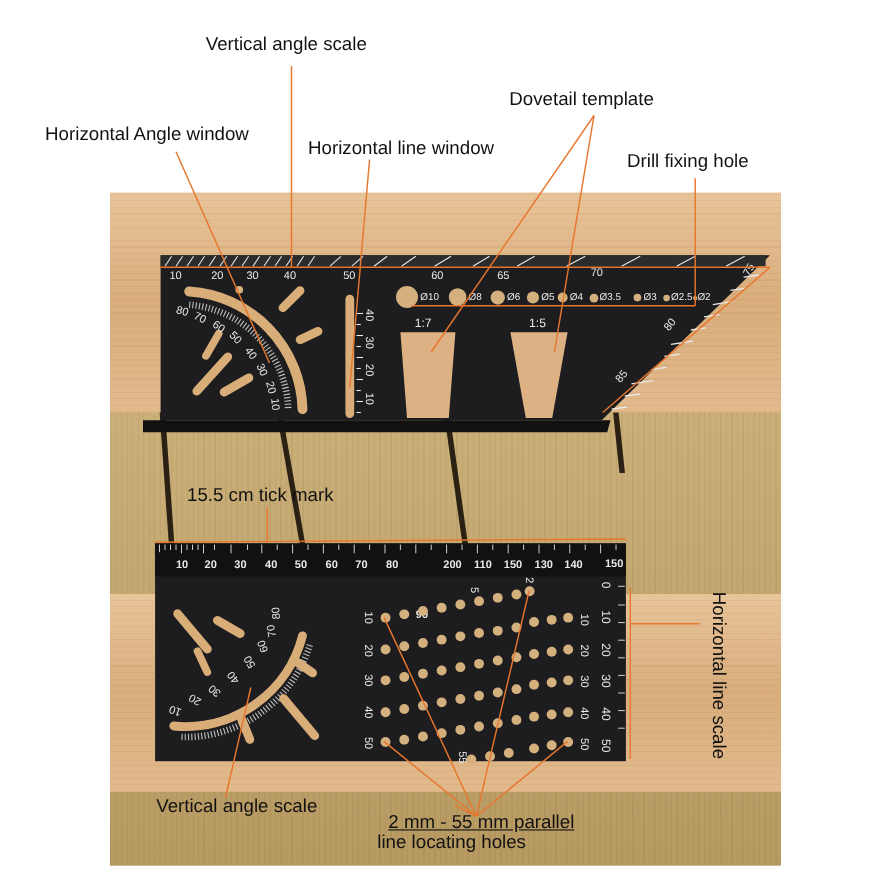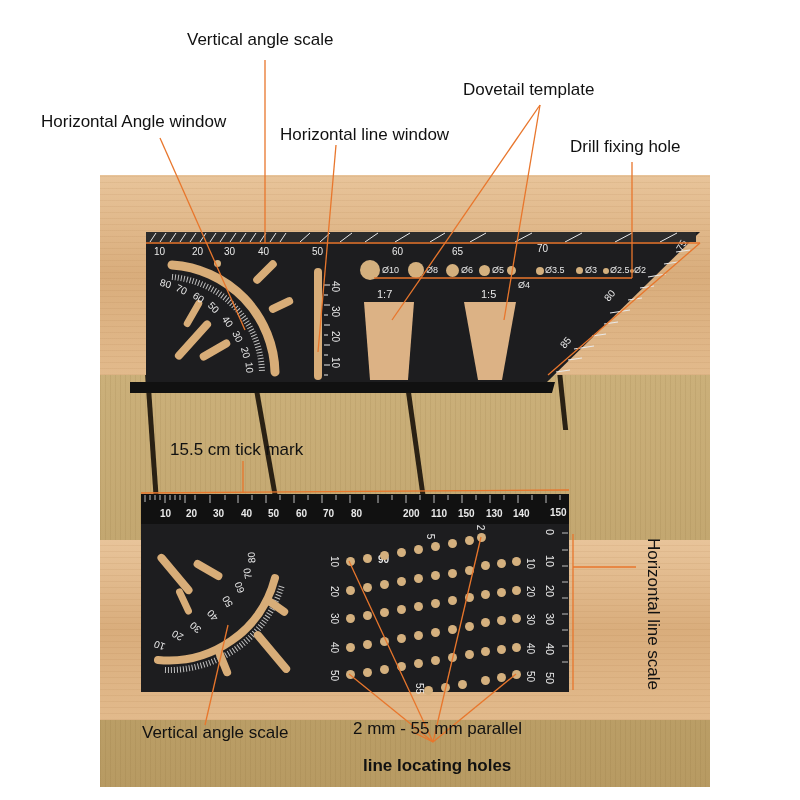--- a/index.html
+++ b/index.html
@@ -133,21 +133,21 @@
 
   <div class="hole" style="left:360px;top:260px;width:20px;height:20px;"></div>
   <span class="tool-text" style="left:382px;top:265px;font-size:9px;">Ø10</span>
   <div class="hole" style="left:408px;top:262px;width:16px;height:16px;"></div>
   <span class="tool-text" style="left:426px;top:265px;font-size:9px;">Ø8</span>
   <div class="hole" style="left:446px;top:264px;width:13px;height:13px;"></div>
   <span class="tool-text" style="left:461px;top:265px;font-size:9px;">Ø6</span>
   <div class="hole" style="left:479px;top:265px;width:11px;height:11px;"></div>
   <span class="tool-text" style="left:492px;top:265px;font-size:9px;">Ø5</span>
   <div class="hole" style="left:507px;top:266px;width:9px;height:9px;"></div>
-  <span class="tool-text" style="left:518px;top:280px;font-size:9px;">Ø4</span>
+  <span class="tool-text" style="left:518px;top:265px;font-size:9px;">Ø4</span>
   <div class="hole" style="left:536px;top:267px;width:8px;height:8px;"></div>
   <span class="tool-text" style="left:545px;top:265px;font-size:9px;">Ø3.5</span>
   <div class="hole" style="left:576px;top:267px;width:7px;height:7px;"></div>
   <span class="tool-text" style="left:585px;top:265px;font-size:9px;">Ø3</span>
   <div class="hole" style="left:603px;top:268px;width:6px;height:6px;"></div>
   <span class="tool-text" style="left:610px;top:265px;font-size:9px;">Ø2.5</span>
   <div class="hole" style="left:630px;top:269px;width:4px;height:4px;"></div>
   <span class="tool-text" style="left:634px;top:265px;font-size:9px;">Ø2</span>
 
   <span class="tool-text" style="left:377px;top:288px;font-size:11px;">1:7</span>
@@ -374,14 +374,14 @@
 </svg>
 
 <span class="label" style="left:187px;top:30px;">Vertical angle scale</span>
 <span class="label" style="left:41px;top:112px;">Horizontal Angle window</span>
 <span class="label" style="left:280px;top:125px;">Horizontal line window</span>
 <span class="label" style="left:463px;top:80px;">Dovetail template</span>
 <span class="label" style="left:570px;top:137px;">Drill fixing hole</span>
 <span class="label" style="left:170px;top:440px;">15.5 cm tick mark</span>
 <span class="label" style="left:577px;top:604px;transform:rotate(90deg);transform-origin:center;">Horizontal line scale</span>
 <span class="label" style="left:142px;top:723px;">Vertical angle scale</span>
-<span class="label" style="left:353px;top:720px;line-height:17px;">2 mm - 55 mm parallel</span>
-<span class="label" style="left:363px;top:757px;line-height:17px;font-weight:bold;">line locating holes</span>
+<span class="label" style="left:353px;top:739px;line-height:17px;text-decoration:underline;">2 mm - 55 mm parallel</span>
+<span class="label" style="left:343px;top:757px;line-height:17px;">line locating holes</span>
 
 </body></html>

